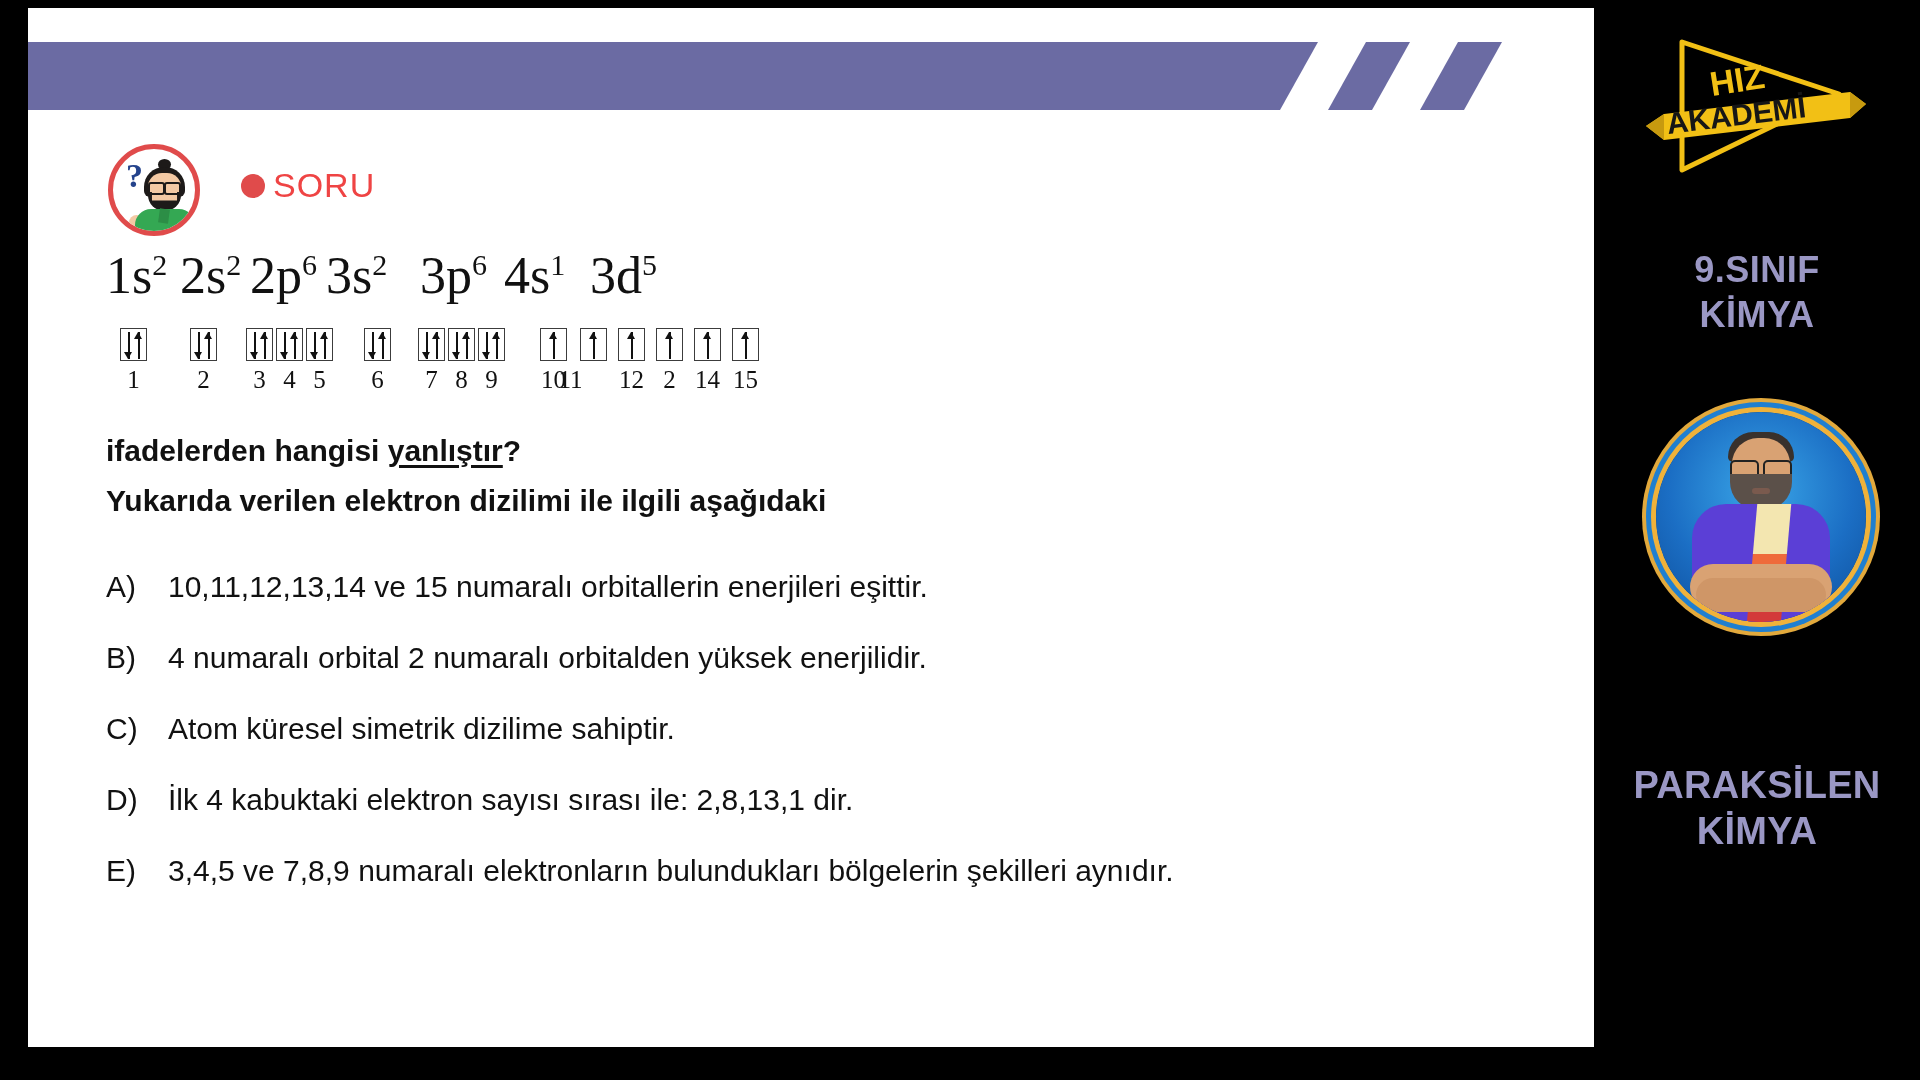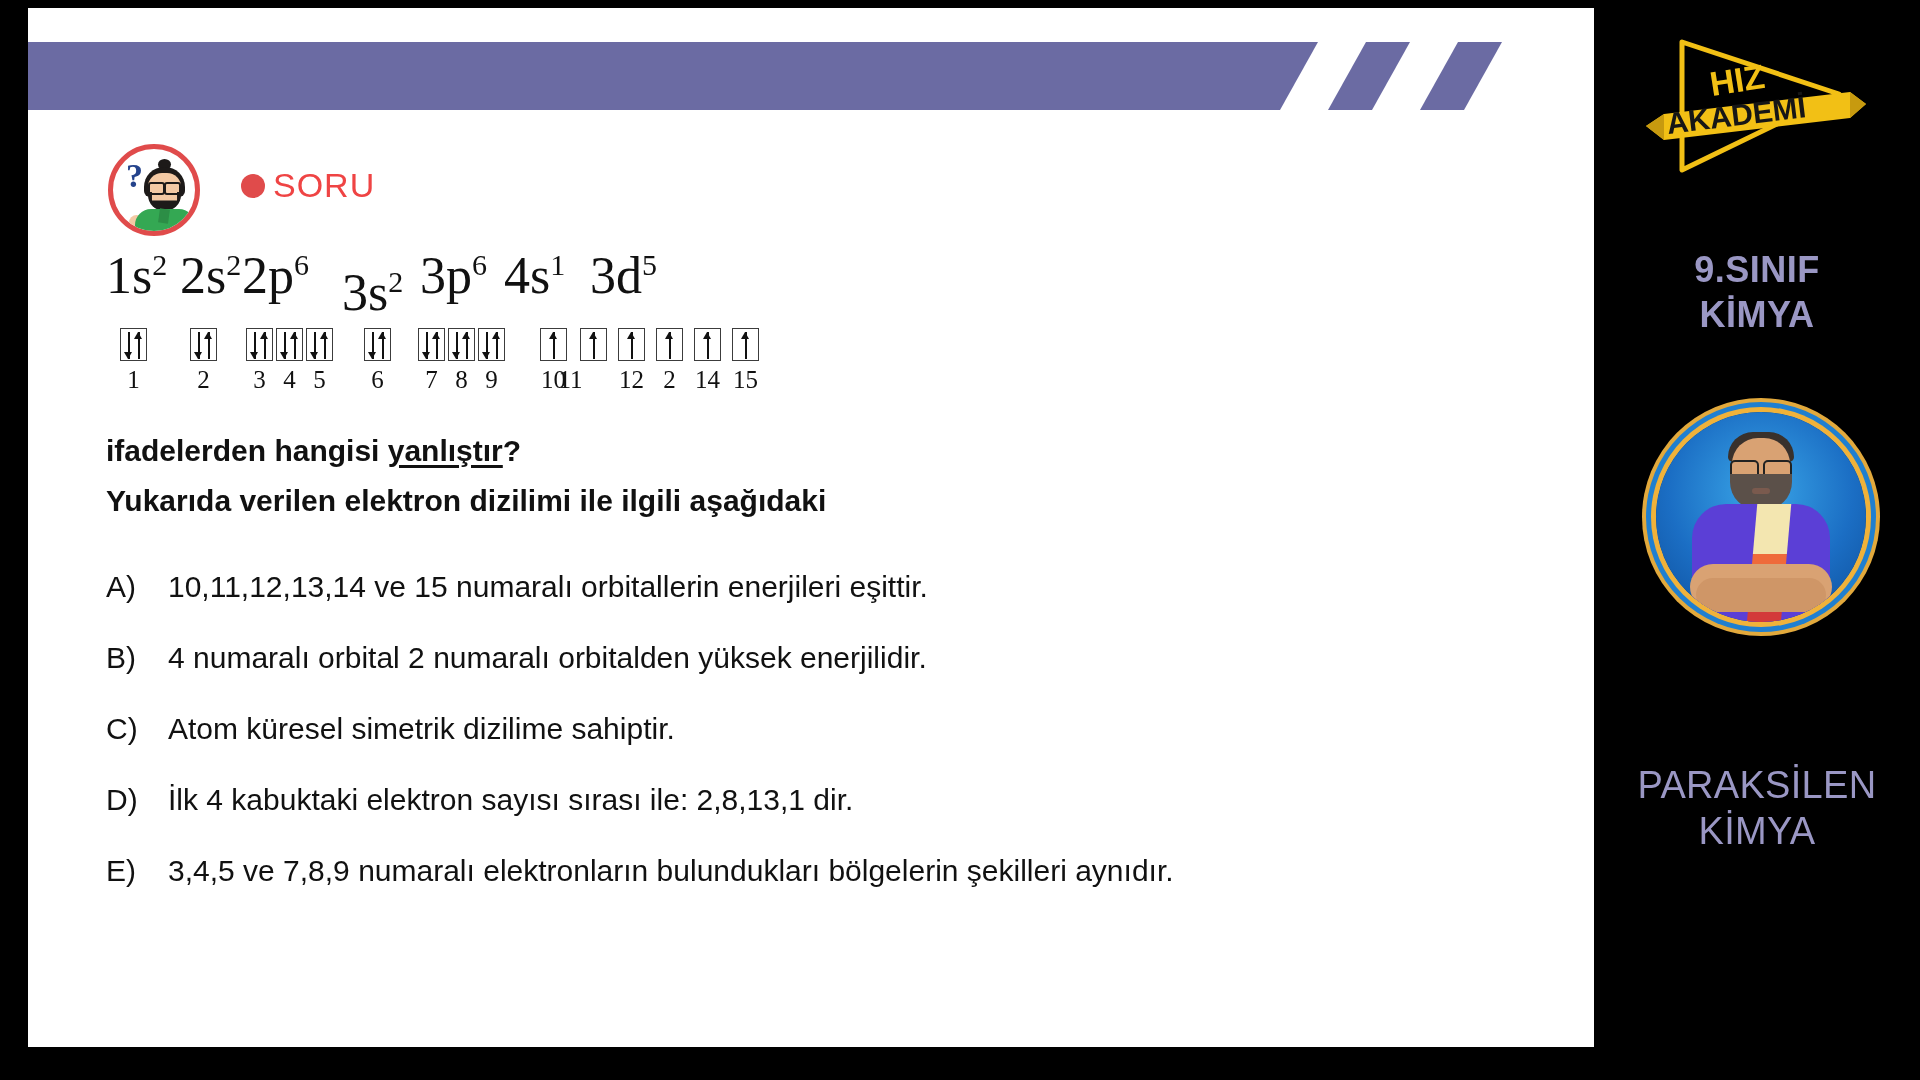--- a/index.html
+++ b/index.html
@@ -266,21 +266,21 @@
             background:#cf9667; border-radius:20px; }
 
   
   #brand-label {
     position: absolute;
     left: 0; top: 762px;
     width: 326px;
     text-align: center;
     color: #9a97c4;
     font-size: 38px;
-    font-weight: normal;
+    font-weight: bold;
     line-height: 1.22;
     letter-spacing: 0.3px;
   }
 </style>
 </head>
 <body>
 
 <div id="stage">
 
   <div id="slide-card">
@@ -306,22 +306,22 @@
         <span class="av-collar"></span>
       </div>
       <div id="soru-dot"></div>
       <div id="soru-text">SORU</div>
     </div>
 
     <div id="config-area">
       <div id="config-row">
           <span class="orb-label" style="left: 0px;"><span>1s</span><span class="sup">2</span></span>
           <span class="orb-label" style="left: 74px;"><span>2s</span><span class="sup">2</span></span>
-          <span class="orb-label" style="left: 136px;"><span>2p</span><span class="sup">6</span></span>
-          <span class="orb-label" style="left: 236px; margin-top: 17px;"><span>3s</span><span class="sup">2</span></span>
+          <span class="orb-label" style="left: 144px;"><span>2p</span><span class="sup">6</span></span>
+          <span class="orb-label" style="left: 220px;"><span>3s</span><span class="sup">2</span></span>
           <span class="orb-label" style="left: 314px;"><span>3p</span><span class="sup">6</span></span>
           <span class="orb-label" style="left: 398px;"><span>4s</span><span class="sup">1</span></span>
           <span class="orb-label" style="left: 484px;"><span>3d</span><span class="sup">5</span></span>
         </div>
       <div id="boxes-row">
           <div class="obox" style="left: 14px;">
             <span class="arrow down" style="left: 7px;"></span>
             <span class="arrow up" style="left: 17px;"></span>
           </div>
           <div class="onum" style="left: 5px; width: 45px;">1</div>

